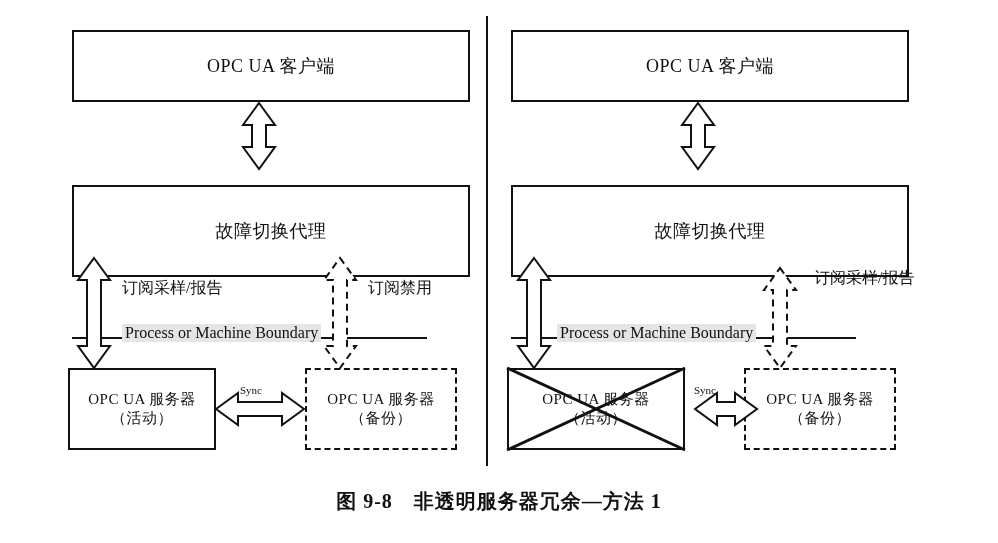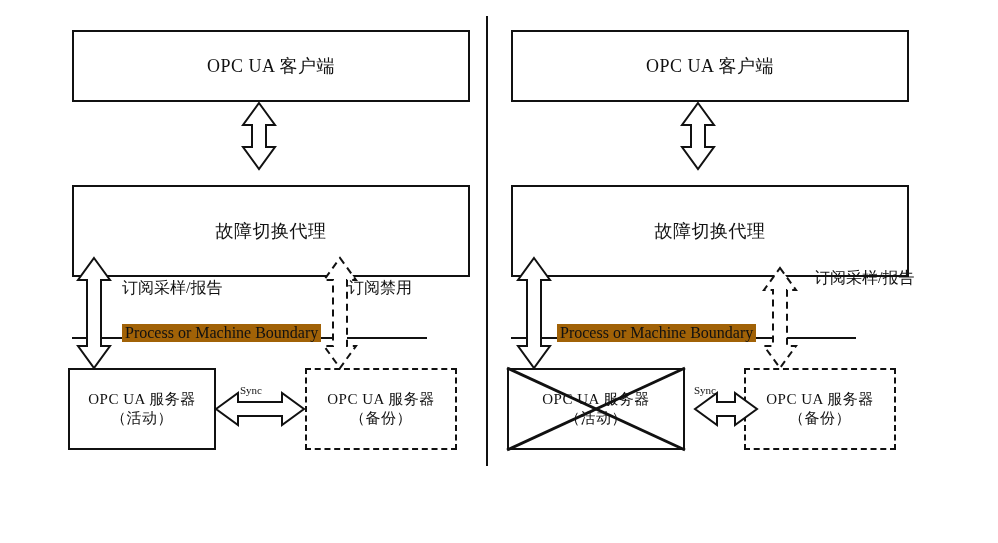--- a/index.html
+++ b/index.html
@@ -80,21 +80,21 @@
     line-height: 1.2;
     white-space: nowrap;
   }
   .label.wrap { white-space: normal; width: 120px; }
 
   .boundary-label {
     position: absolute;
     font-size: 16px;
     font-family: "Liberation Serif", serif;
     white-space: nowrap;
-    background: #a16207;
+    background: #e5e5e5;
     padding: 0 3px;
   }
   .boundary-line {
     position: absolute;
     height: 2px;
     background: #111;
   }
 
   .sync-label {
     position: absolute;
@@ -137,21 +137,21 @@
     </div>
 
     <div class="box failover-box" style="left:72px; top:185px; width:398px;">
       <span class="inner">故障切换代理</span>
     </div>
 
     <div class="boundary-line" style="left:72px; top:337px; width:355px;"></div>
     <div class="boundary-label" style="left:122px; top:324px;">Process or Machine Boundary</div>
 
     <div class="label" style="left:122px; top:278px;">订阅采样/报告</div>
-    <div class="label" style="left:348px; top:278px;">订阅禁用</div>
+    <div class="label" style="left:368px; top:278px;">订阅禁用</div>
 
     <div class="box server-box" style="left:68px; top:368px; width:148px;">
       <span class="inner">
         <span>OPC UA 服务器</span><br>
         <span>（活动）</span>
       </span>
     </div>
 
     <div class="box server-box dashed" style="left:305px; top:368px; width:152px;">
       <span class="inner">
@@ -210,13 +210,14 @@
     <polygon fill="#ffffff" stroke="#111111" stroke-width="2" points="534,258 550,280 541,280 541,346 550,346 534,368 518,346 527,346 527,280 518,280"></polygon>
 
     <polygon fill="#ffffff" stroke="#111111" stroke-width="2" stroke-dasharray="7,5" points="780,268 796,290 787,290 787,346 796,346 780,368 764,346 773,346 773,290 764,290"></polygon>
 
     <polygon fill="#ffffff" stroke="#111111" stroke-width="2" points="695,409 717,393 717,402 735,402 735,393 757,409 735,425 735,416 717,416 717,425"></polygon>
 
     <line x1="507" y1="368" x2="685" y2="450" stroke="#111111" stroke-width="3"></line>
     <line x1="685" y1="368" x2="507" y2="450" stroke="#111111" stroke-width="3"></line>
   </svg>
 
+  <div class="caption">图 9-8　非透明服务器冗余—方法 1</div>
 </div>
 
 </body></html>

